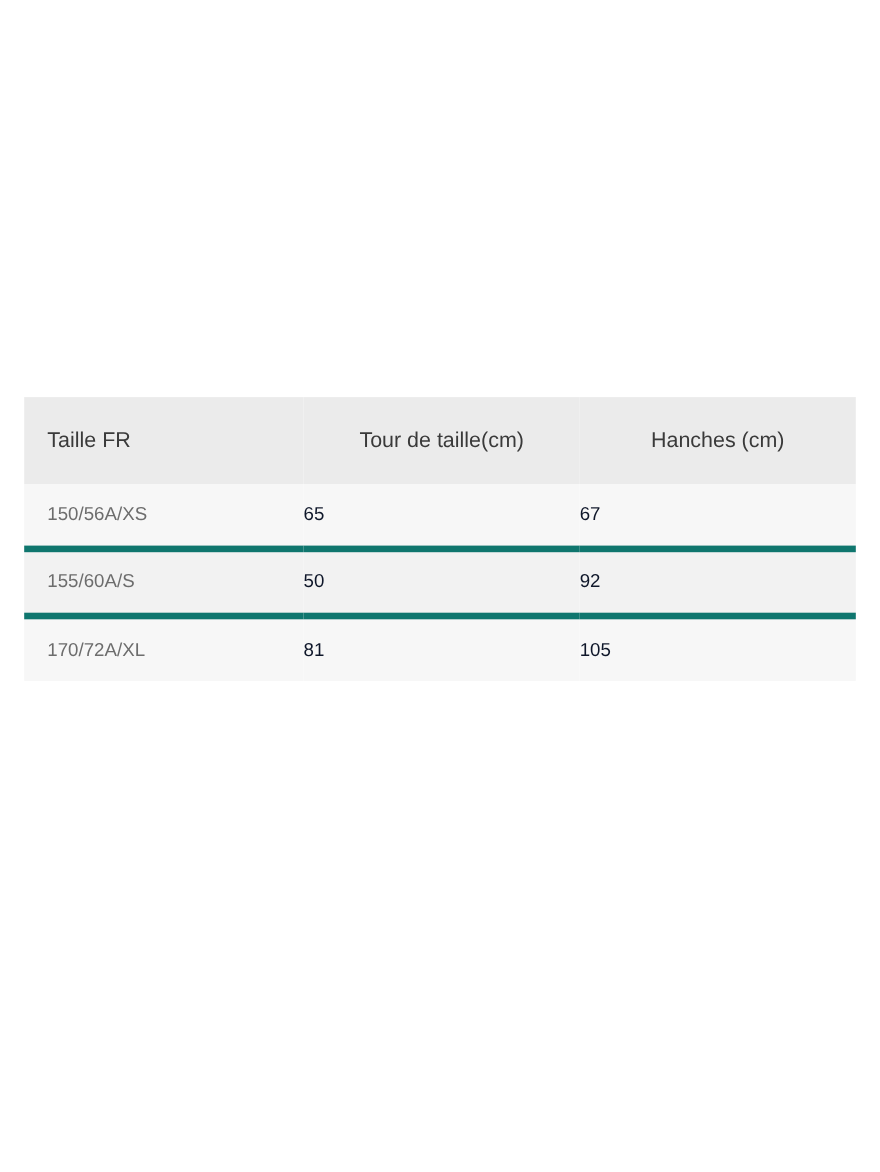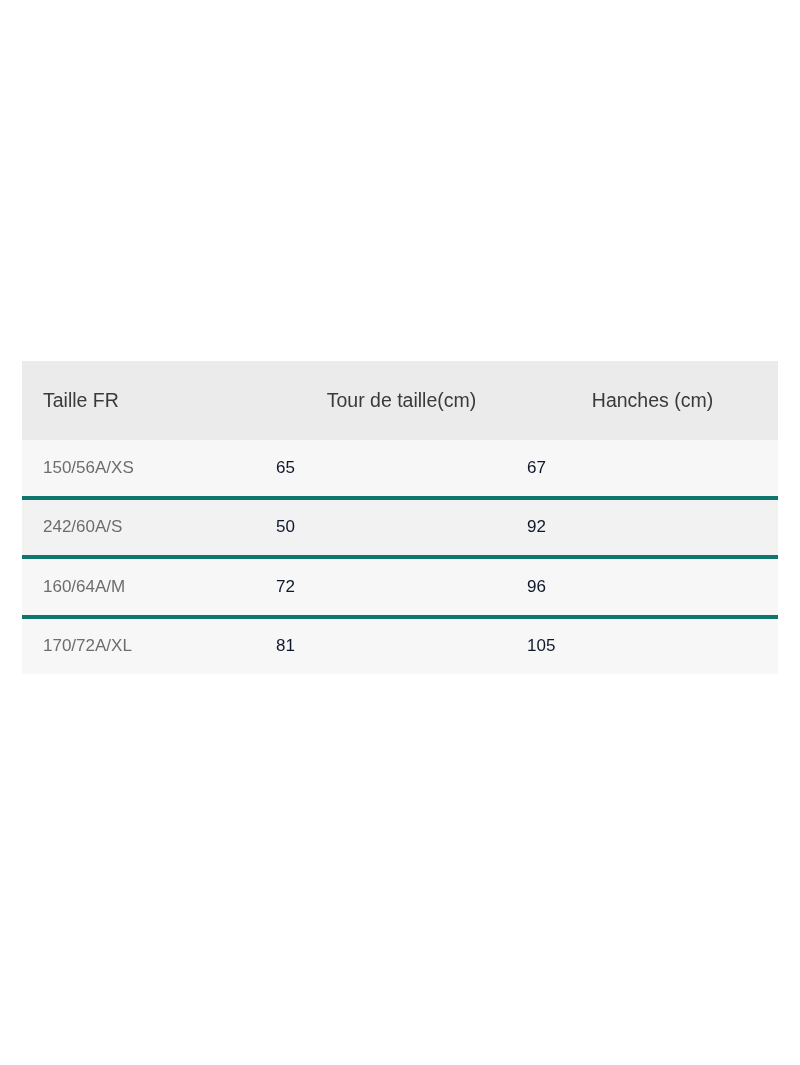--- a/index.html
+++ b/index.html
@@ -59,21 +59,21 @@
     padding-left: 21px;
     color: #6d6d6d;
   }
   table.size-table tbody tr.odd td {
     background: #f7f7f7;
   }
   table.size-table tbody tr.even td {
     background: #f2f2f2;
   }
   table.size-table tbody tr td {
-    border-bottom: 4px solid #0f766e;
+    border-bottom: 6px solid #0f766e;
   }
   table.size-table tbody tr:last-child td {
     border-bottom: none;
   }
 </style>
 </head>
 <body>
 
 <div class="size-table-wrap">
   <table class="size-table">
@@ -89,28 +89,23 @@
         <th>Hanches (cm)</th>
       </tr>
     </thead>
     <tbody>
       <tr class="odd">
         <td class="first">150/56A/XS</td>
         <td>65</td>
         <td>67</td>
       </tr>
       <tr class="even">
-        <td class="first">242/60A/S</td>
+        <td class="first">155/60A/S</td>
         <td>50</td>
         <td>92</td>
-      </tr>
-      <tr class="odd">
-        <td class="first">160/64A/M</td>
-        <td>72</td>
-        <td>96</td>
       </tr>
       <tr class="odd">
         <td class="first">170/72A/XL</td>
         <td>81</td>
         <td>105</td>
       </tr>
     </tbody>
   </table>
 </div>
 

